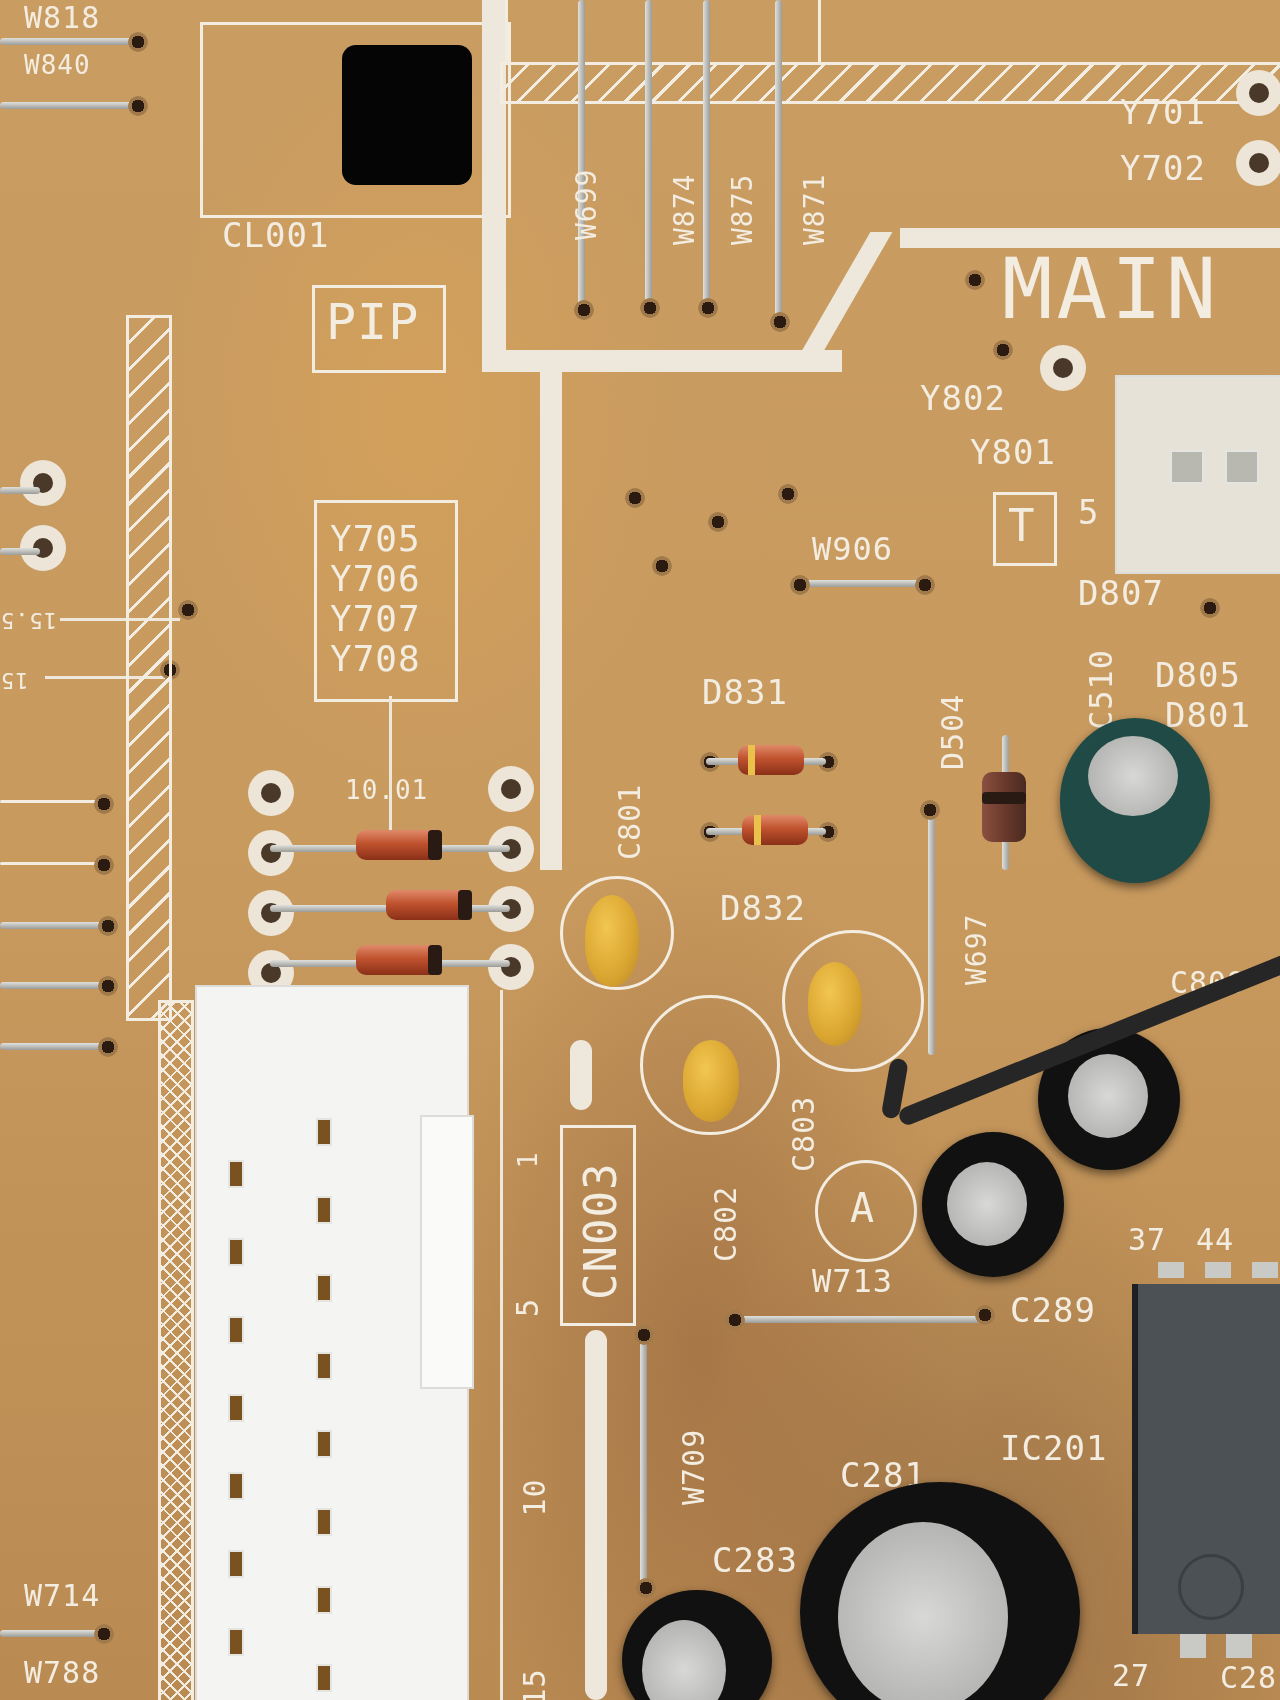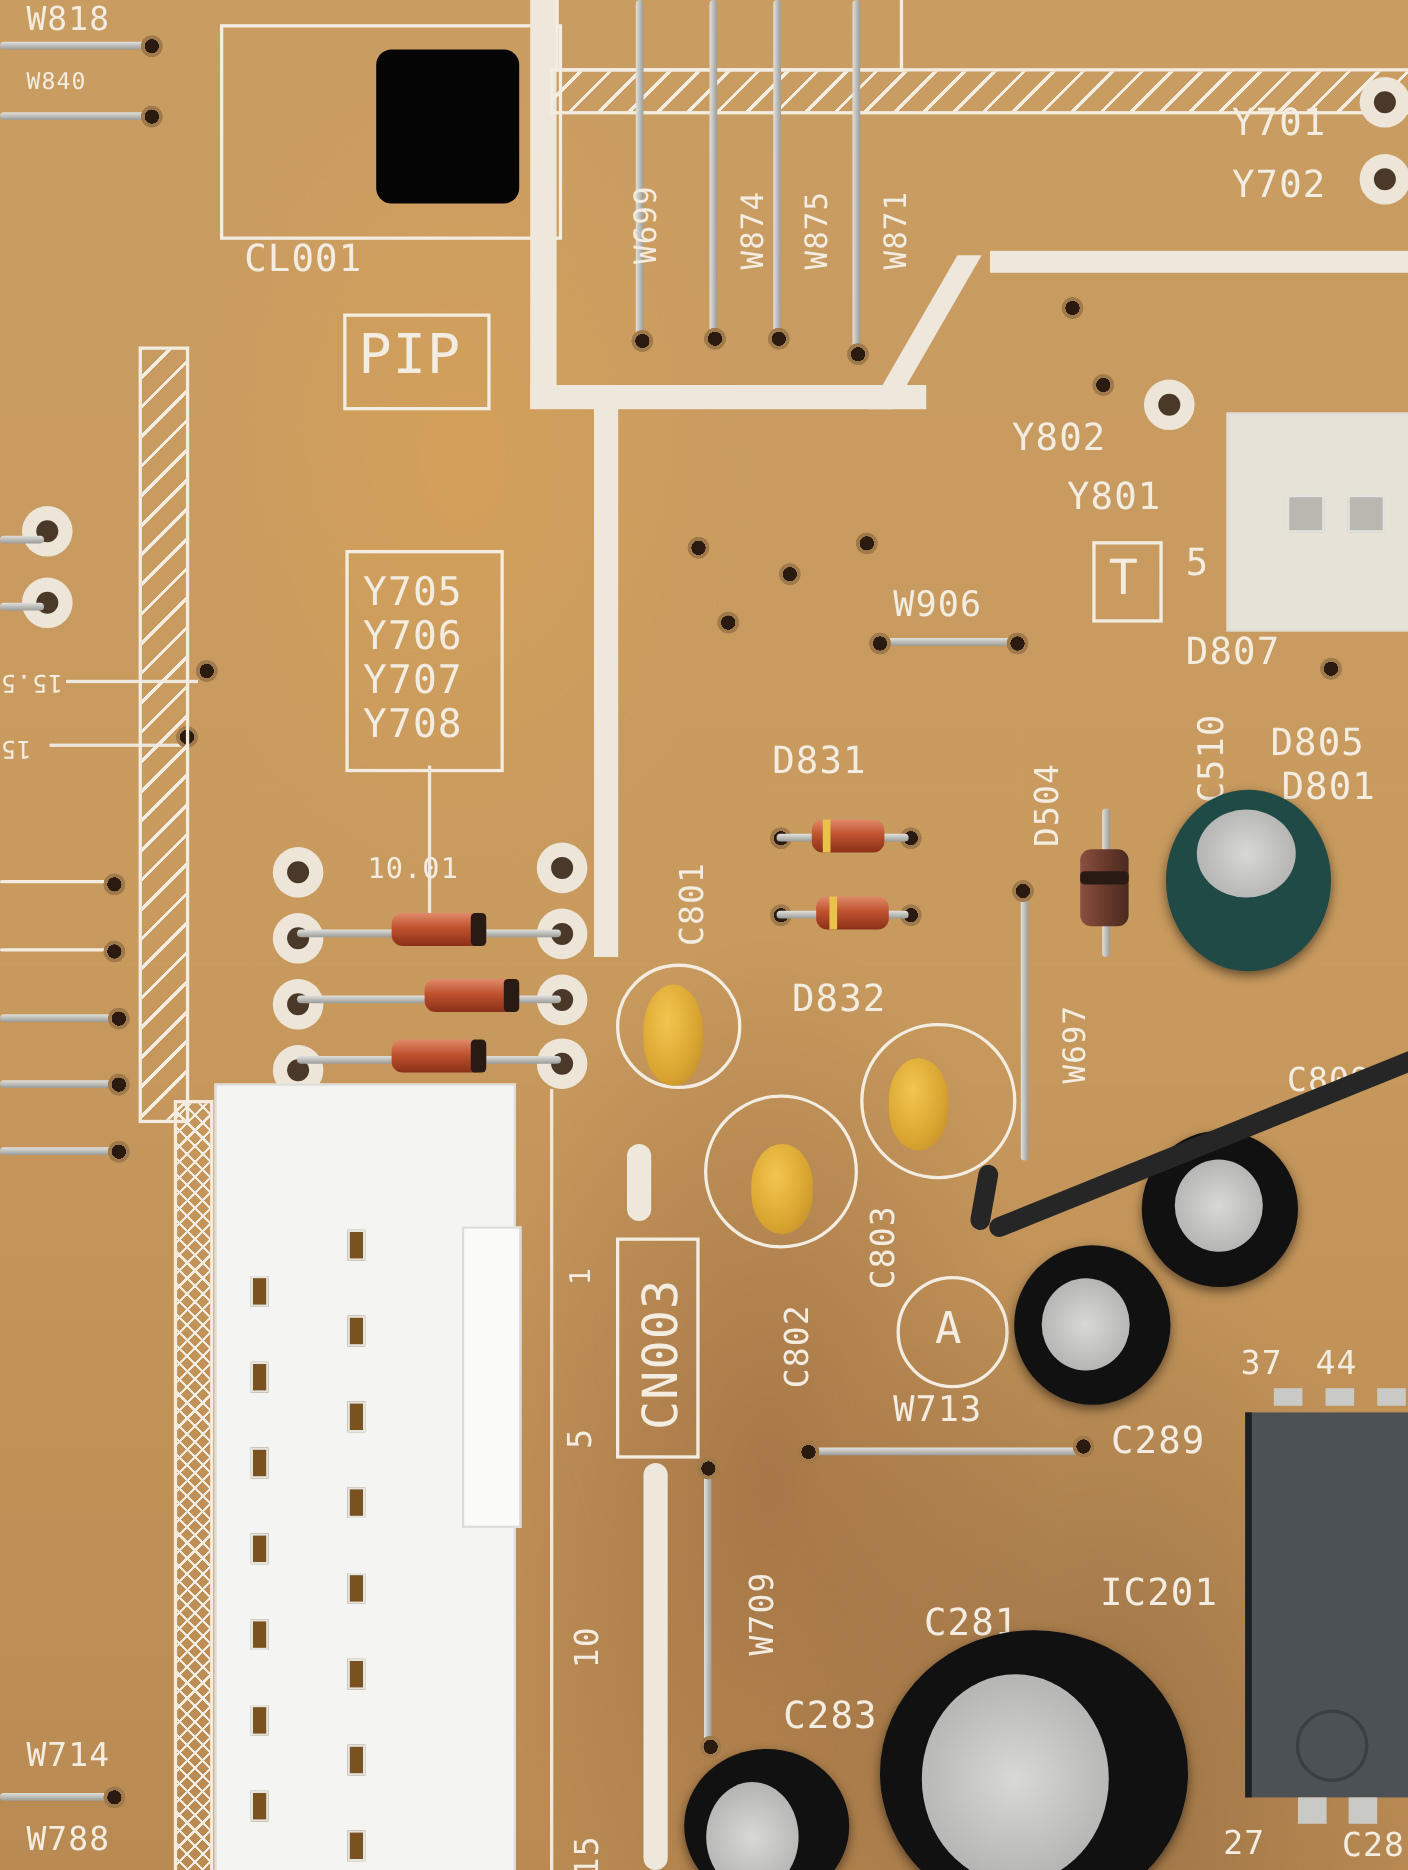--- a/index.html
+++ b/index.html
@@ -49,21 +49,21 @@
     .outline-circle { position: absolute; border: 3px solid #f3ece0; border-radius: 50%; }
   </style>
 </head>
 <body>
 
 <div class="board">
 
   <div class="silk" style="left:24px;top:0px;font-size:30px;">W818</div>
   <div class="wire" style="left:0;top:38px;width:140px;"></div>
   <div class="hole" style="left:128px;top:32px;"></div>
-  <div class="silk" style="left:24px;top:62px;font-size:21px;">W840</div>
+  <div class="silk" style="left:24px;top:50px;font-size:26px;">W840</div>
   <div class="wire" style="left:0;top:102px;width:140px;"></div>
   <div class="hole" style="left:128px;top:96px;"></div>
 
   <div class="silk-box" style="left:200px;top:22px;width:305px;height:190px;"></div>
   <div class="cutout" style="left:342px;top:45px;width:130px;height:140px;border-radius:14px;"></div>
   <div class="silk" style="left:222px;top:215px;font-size:34px;">CL001</div>
 
   <div class="silk-box" style="left:312px;top:285px;width:128px;height:82px;"></div>
   <div class="silk" style="left:326px;top:293px;font-size:50px;">PIP</div>
 
@@ -87,20 +87,21 @@
   <div class="silk" style="left:570px;top:240px;font-size:28px;transform:rotate(-90deg);transform-origin:left top;">W699</div>
   <div class="silk" style="left:668px;top:245px;font-size:28px;transform:rotate(-90deg);transform-origin:left top;">W874</div>
   <div class="silk" style="left:726px;top:245px;font-size:28px;transform:rotate(-90deg);transform-origin:left top;">W875</div>
   <div class="silk" style="left:798px;top:245px;font-size:28px;transform:rotate(-90deg);transform-origin:left top;">W871</div>
 
   <div class="silk" style="left:1120px;top:92px;font-size:34px;">Y701</div>
   <div class="silk" style="left:1120px;top:148px;font-size:34px;">Y702</div>
   <div class="pad" style="left:1236px;top:70px;"></div>
   <div class="pad" style="left:1236px;top:140px;"></div>
 
+  <div class="silk" style="left:1002px;top:240px;font-size:84px;letter-spacing:4px;">MAIN</div>
   <div class="hole" style="left:965px;top:270px;"></div>
   <div class="hole" style="left:993px;top:340px;"></div>
 
   <div class="pad" style="left:1040px;top:345px;"></div>
   <div class="silk" style="left:920px;top:378px;font-size:34px;">Y802</div>
   <div class="silk" style="left:970px;top:432px;font-size:34px;">Y801</div>
   <div class="silk-box" style="left:993px;top:492px;width:58px;height:68px;"></div>
   <div class="silk" style="left:1008px;top:500px;font-size:44px;">T</div>
   <div class="silk" style="left:1078px;top:492px;font-size:34px;">5</div>
   <div class="connector-white" style="left:1115px;top:375px;width:165px;height:195px;background:#e6e2d8;"></div>
@@ -151,21 +152,21 @@
   <div class="vwire" style="left:928px;top:805px;height:250px;"></div>
   <div class="hole" style="left:920px;top:800px;"></div>
   <div class="silk" style="left:960px;top:985px;font-size:28px;transform:rotate(-90deg);transform-origin:left top;">W697</div>
 
   <div class="silk-box" style="left:314px;top:500px;width:138px;height:196px;"></div>
   <div class="silk" style="left:330px;top:518px;font-size:36px;">Y705</div>
   <div class="silk" style="left:330px;top:558px;font-size:36px;">Y706</div>
   <div class="silk" style="left:330px;top:598px;font-size:36px;">Y707</div>
   <div class="silk" style="left:330px;top:638px;font-size:36px;">Y708</div>
   <div class="trace" style="left:389px;top:696px;width:3px;height:140px;"></div>
-  <div class="silk" style="left:334px;top:775px;font-size:26px;">10.01</div>
+  <div class="silk" style="left:345px;top:775px;font-size:26px;">10.01</div>
 
   <div class="pad" style="left:248px;top:770px;"></div>
   <div class="pad" style="left:248px;top:830px;"></div>
   <div class="pad" style="left:248px;top:890px;"></div>
   <div class="pad" style="left:248px;top:950px;"></div>
   <div class="pad" style="left:488px;top:766px;"></div>
   <div class="pad" style="left:488px;top:826px;"></div>
   <div class="pad" style="left:488px;top:886px;"></div>
   <div class="pad" style="left:488px;top:944px;"></div>
 

